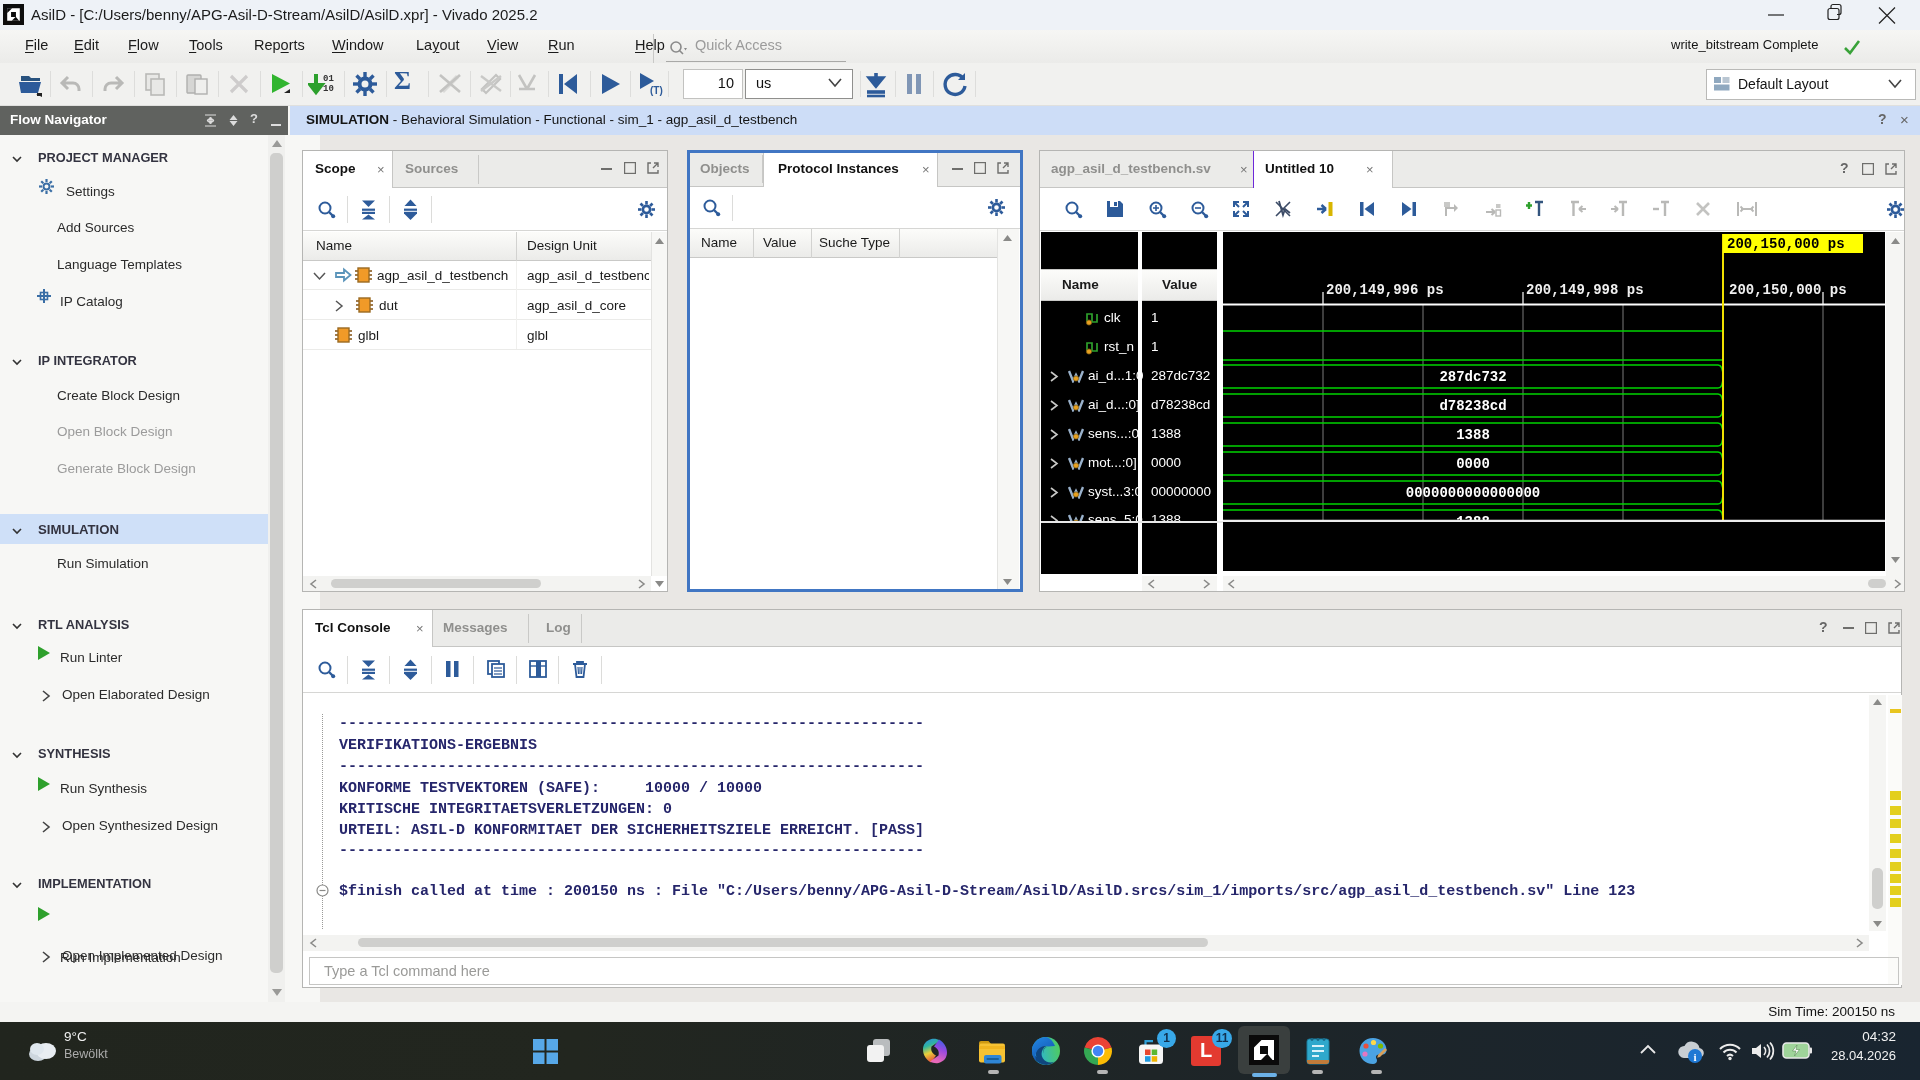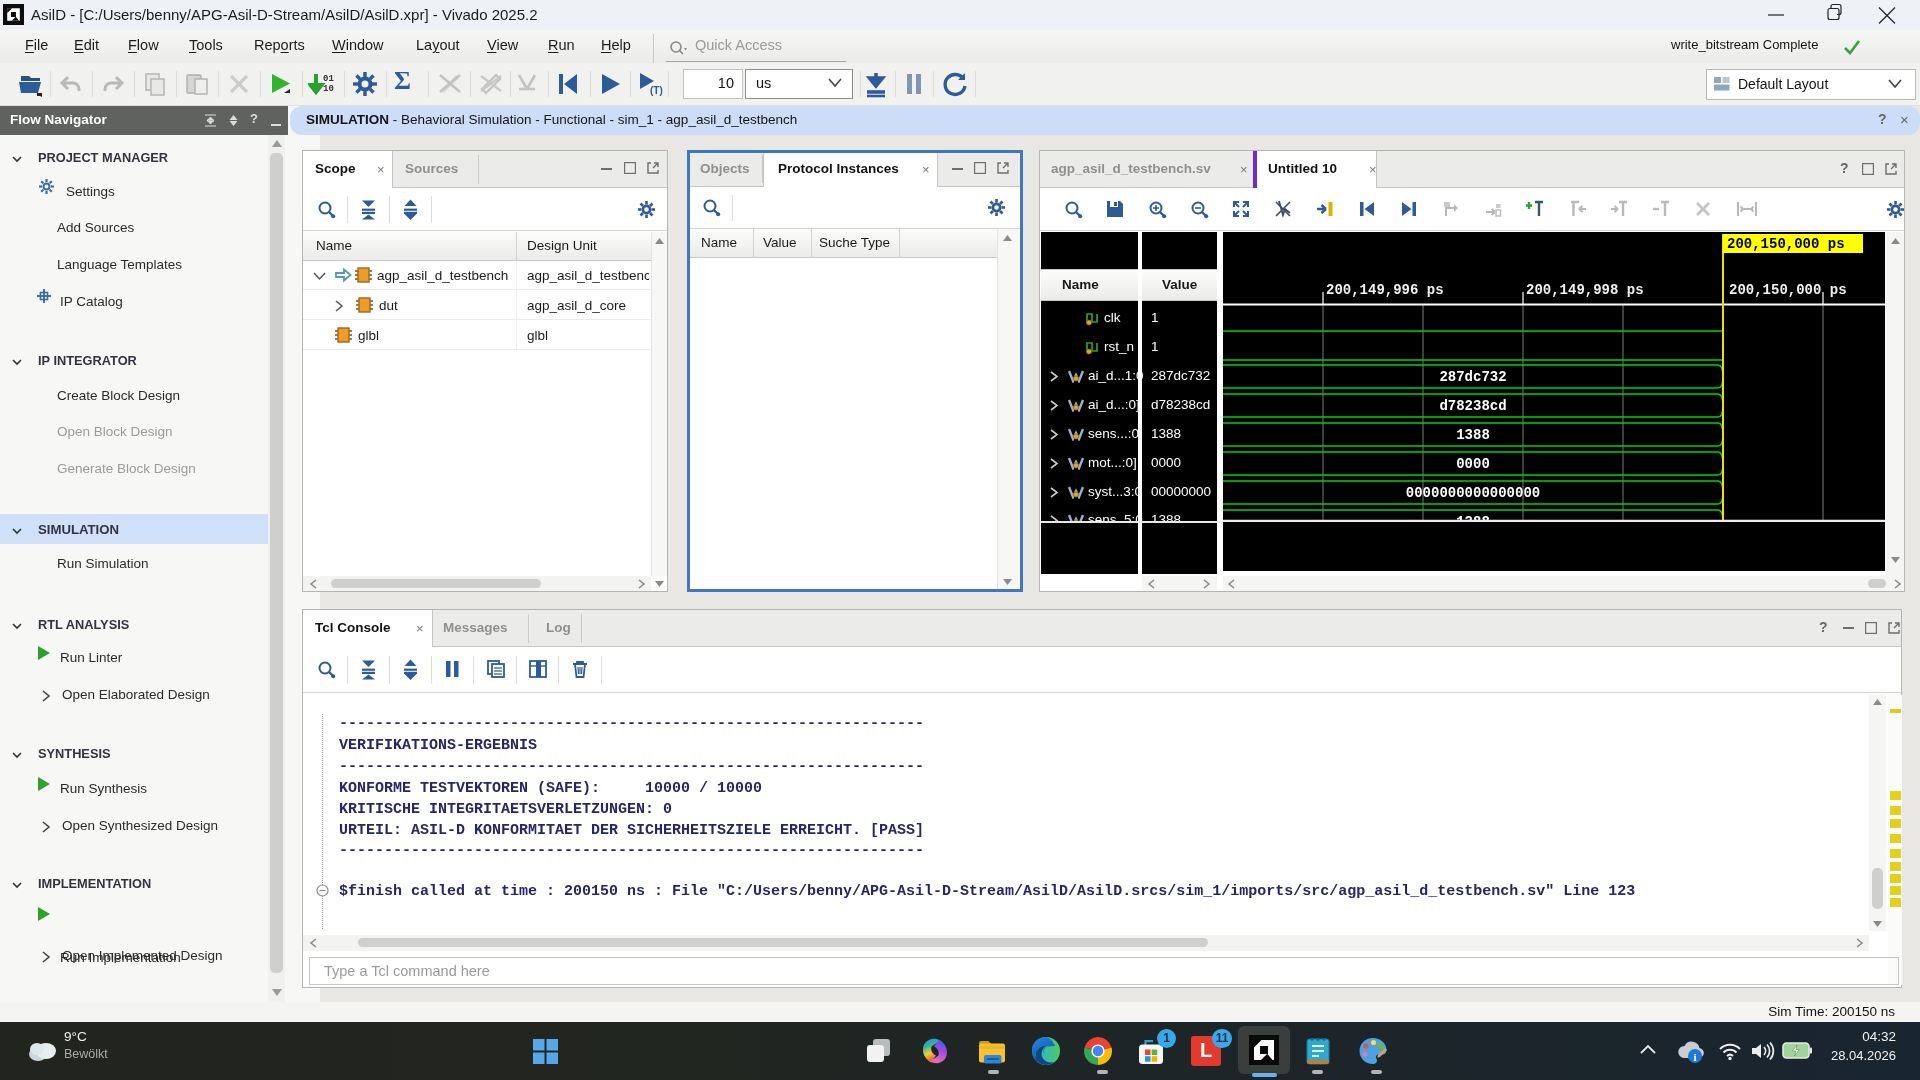--- a/index.html
+++ b/index.html
@@ -25,21 +25,21 @@
 
 #flownav { left:0; top:106px; width:320px; height:896px; background:#f7f7f5; }
 #fnhead { left:0; top:0; width:288px; height:29px; background:#60625f; color:#fff; font-size:13.5px; font-weight:bold; }
 #fnscroll { left:268px; top:29px; width:17px; height:867px; background:#f0f0ee; }
 .fnsect { position:absolute; left:38px; font-size:12.8px; font-weight:bold; color:#333340; }
 .fnitem { position:absolute; font-size:13.5px; color:#2b2b2b; }
 .fngray { color:#9b9b9b; }
 .fnchev { position:absolute; left:11px; width:12px; height:12px; }
 
 
-#simbar { left:290px; top:106px; width:1630px; height:29px; background:#cdddf7; font-size:13.5px; color:#141414;border-radius:12px; }
+#simbar { left:290px; top:106px; width:1630px; height:29px; background:#cdddf7; font-size:13.5px; color:#141414; }
 
 
 .panel { position:absolute; background:#fff; border:1px solid #b5b5b3; }
 .tabbar { position:absolute; left:0; top:0; right:0; height:37px; background:#ebebe9; border-bottom:1px solid #c6c6c4; }
 .tab { position:absolute; top:0; height:37px; background:#fff; border-right:1px solid #c6c6c4; }
 .tabname { font-size:13.5px; font-weight:bold; color:#111; position:absolute; top:10px; }
 .tabgray { font-size:13.5px; font-weight:bold; color:#8f8f8d; position:absolute; top:10px; }
 .tabx { position:absolute; top:11px; font-size:13px; color:#777; }
 .ptool { position:absolute; left:0; right:0; height:43px; background:#fff; border-bottom:1px solid #d6d6d4; }
 .thead { position:absolute; background:linear-gradient(#fcfcfa,#ebebe9); border-bottom:1px solid #c9c9c7; font-size:13.5px; color:#1a1a1a; }
@@ -87,21 +87,21 @@
 <div id="menubar" class="abs">
   <span class="mi" style="left:25px"><u>F</u>ile</span>
   <span class="mi" style="left:74px"><u>E</u>dit</span>
   <span class="mi" style="left:128px"><u>F</u>low</span>
   <span class="mi" style="left:189px"><u>T</u>ools</span>
   <span class="mi" style="left:254px">Rep<u>o</u>rts</span>
   <span class="mi" style="left:332px"><u>W</u>indow</span>
   <span class="mi" style="left:416px">La<u>y</u>out</span>
   <span class="mi" style="left:487px"><u>V</u>iew</span>
   <span class="mi" style="left:548px"><u>R</u>un</span>
-  <span class="mi" style="left:601px"><u>H</u>elp</span>
+  <span class="mi" style="left:635px"><u>H</u>elp</span>
   <div class="abs" style="left:653px;top:4px;width:1px;height:52px;background:#c9c9c7"></div>
   <svg class="abs" style="left:668px;top:9px" width="20" height="20">
       <circle cx="8" cy="8" r="5" fill="none" stroke="#8a8a8a" stroke-width="1.6"></circle>
       <line x1="11.5" y1="11.5" x2="15" y2="15" stroke="#8a8a8a" stroke-width="1.6"></line>
       <path d="M16 9 l3 0 -1.5 2.5 Z" fill="#8a8a8a"></path>
     </svg>
   <span class="abs" style="left:695px;top:7px;color:#9b9b9b;font-size:14.5px">Quick Access</span>
   <div class="abs" style="left:666px;top:31px;width:180px;height:1px;background:#a9a9a7"></div>
   <span class="abs" style="left:1671px;top:7px;font-size:13px;color:#141414">write_bitstream Complete</span>
   <svg class="abs" style="left:1843px;top:8px" width="18" height="18">
@@ -519,21 +519,21 @@
       <path d="M5.5 1 L10 7 H1 Z" fill="#8a8a88"></path>
     </svg>
   <svg class="abs" style="left:312px;top:424px" width="11" height="9">
       <path d="M5.5 8 L1 2 H10 Z" fill="#8a8a88"></path>
     </svg>
 </div>
 <div id="wavepanel" class="panel">
   <div class="tabbar"></div>
   <span class="tabgray" style="left:11px">agp_asil_d_testbench.sv</span>
   <span class="tabx" style="left:200px">×</span>
-  <div class="tab" style="left:213px;width:124px;border-left:4px solid #6d28d9">
+  <div class="tab" style="left:213px;width:140px;border-left:1px solid #6d28d9">
       <span class="tabname" style="left:11px">Untitled 10</span>
       <span class="tabx" style="left:112px">×</span>
     </div>
   <span class="abs" style="left:800px;top:9px;color:#666;font-size:14px;font-weight:bold">?</span>
   <svg class="abs" style="left:822px;top:12px" width="12" height="12">
       <rect x="0.5" y="0.5" width="11" height="11" fill="none" stroke="#6e6e6c" stroke-width="1.4"></rect>
     </svg>
   <svg class="abs" style="left:845px;top:12px" width="12" height="12">
       <path d="M4 1 H1 V11 H11 V8 M6 6 L11 1 M7 1 h4 v4" fill="none" stroke="#6e6e6c" stroke-width="1.4"></path>
     </svg>

